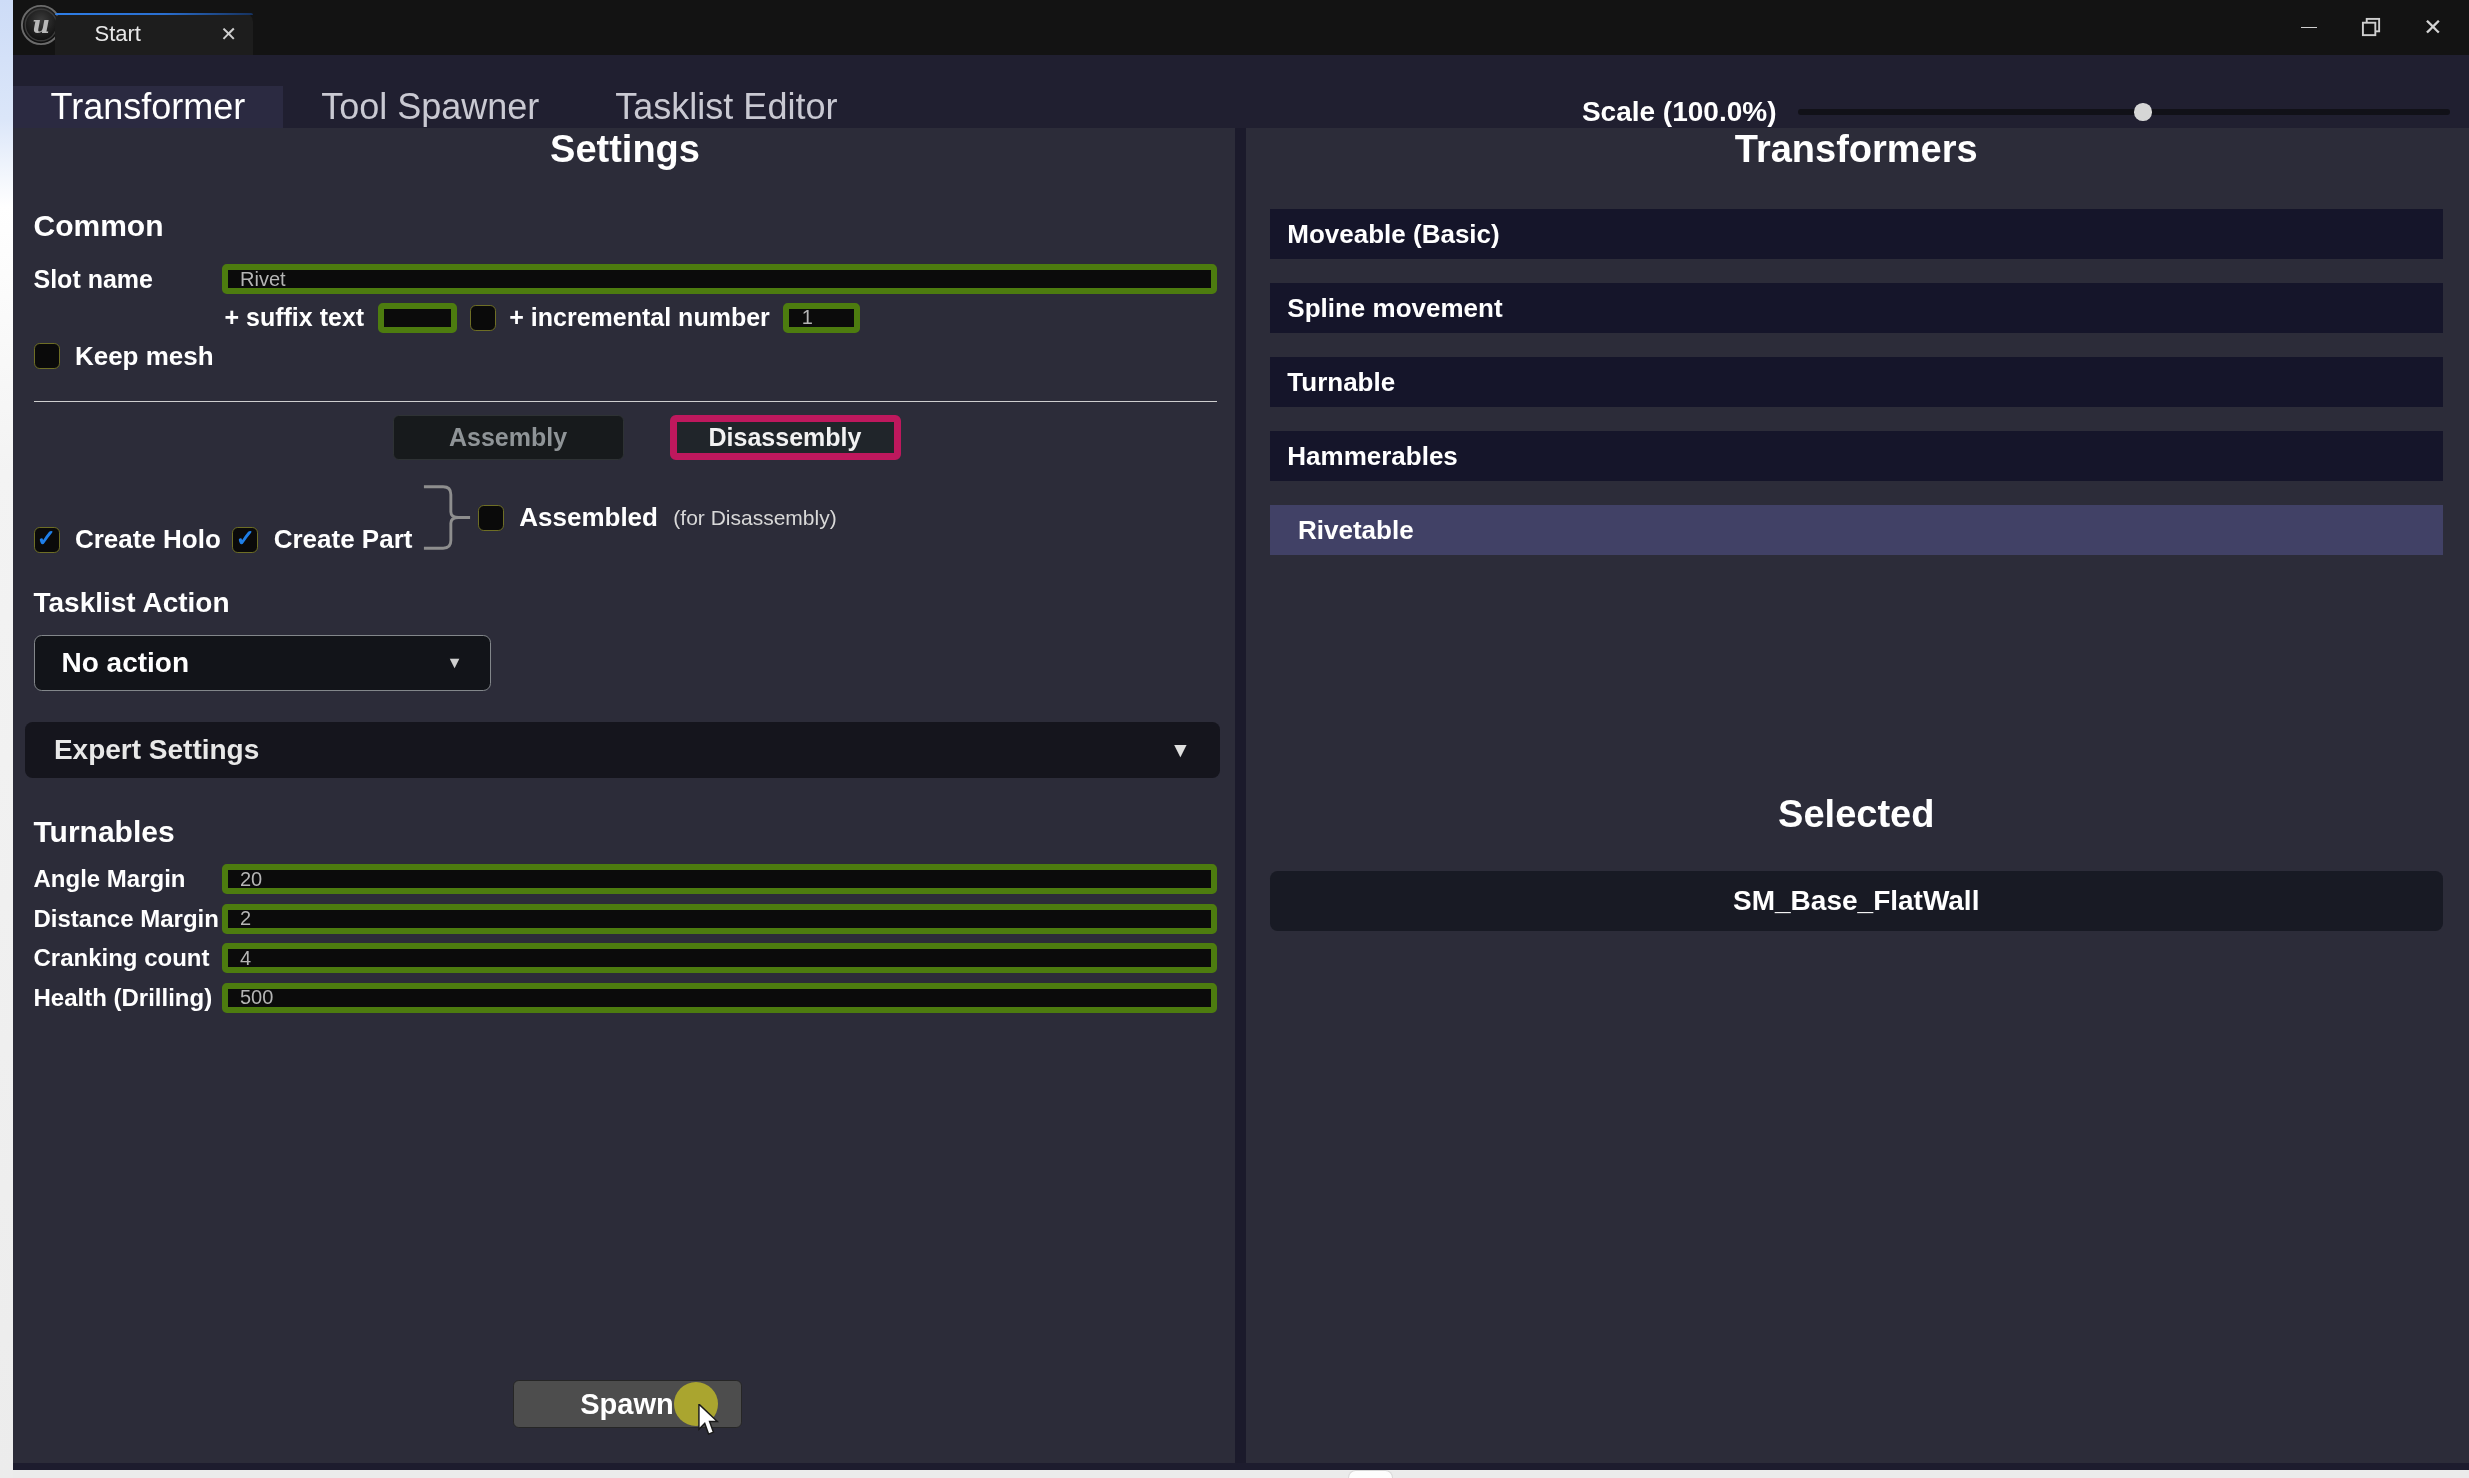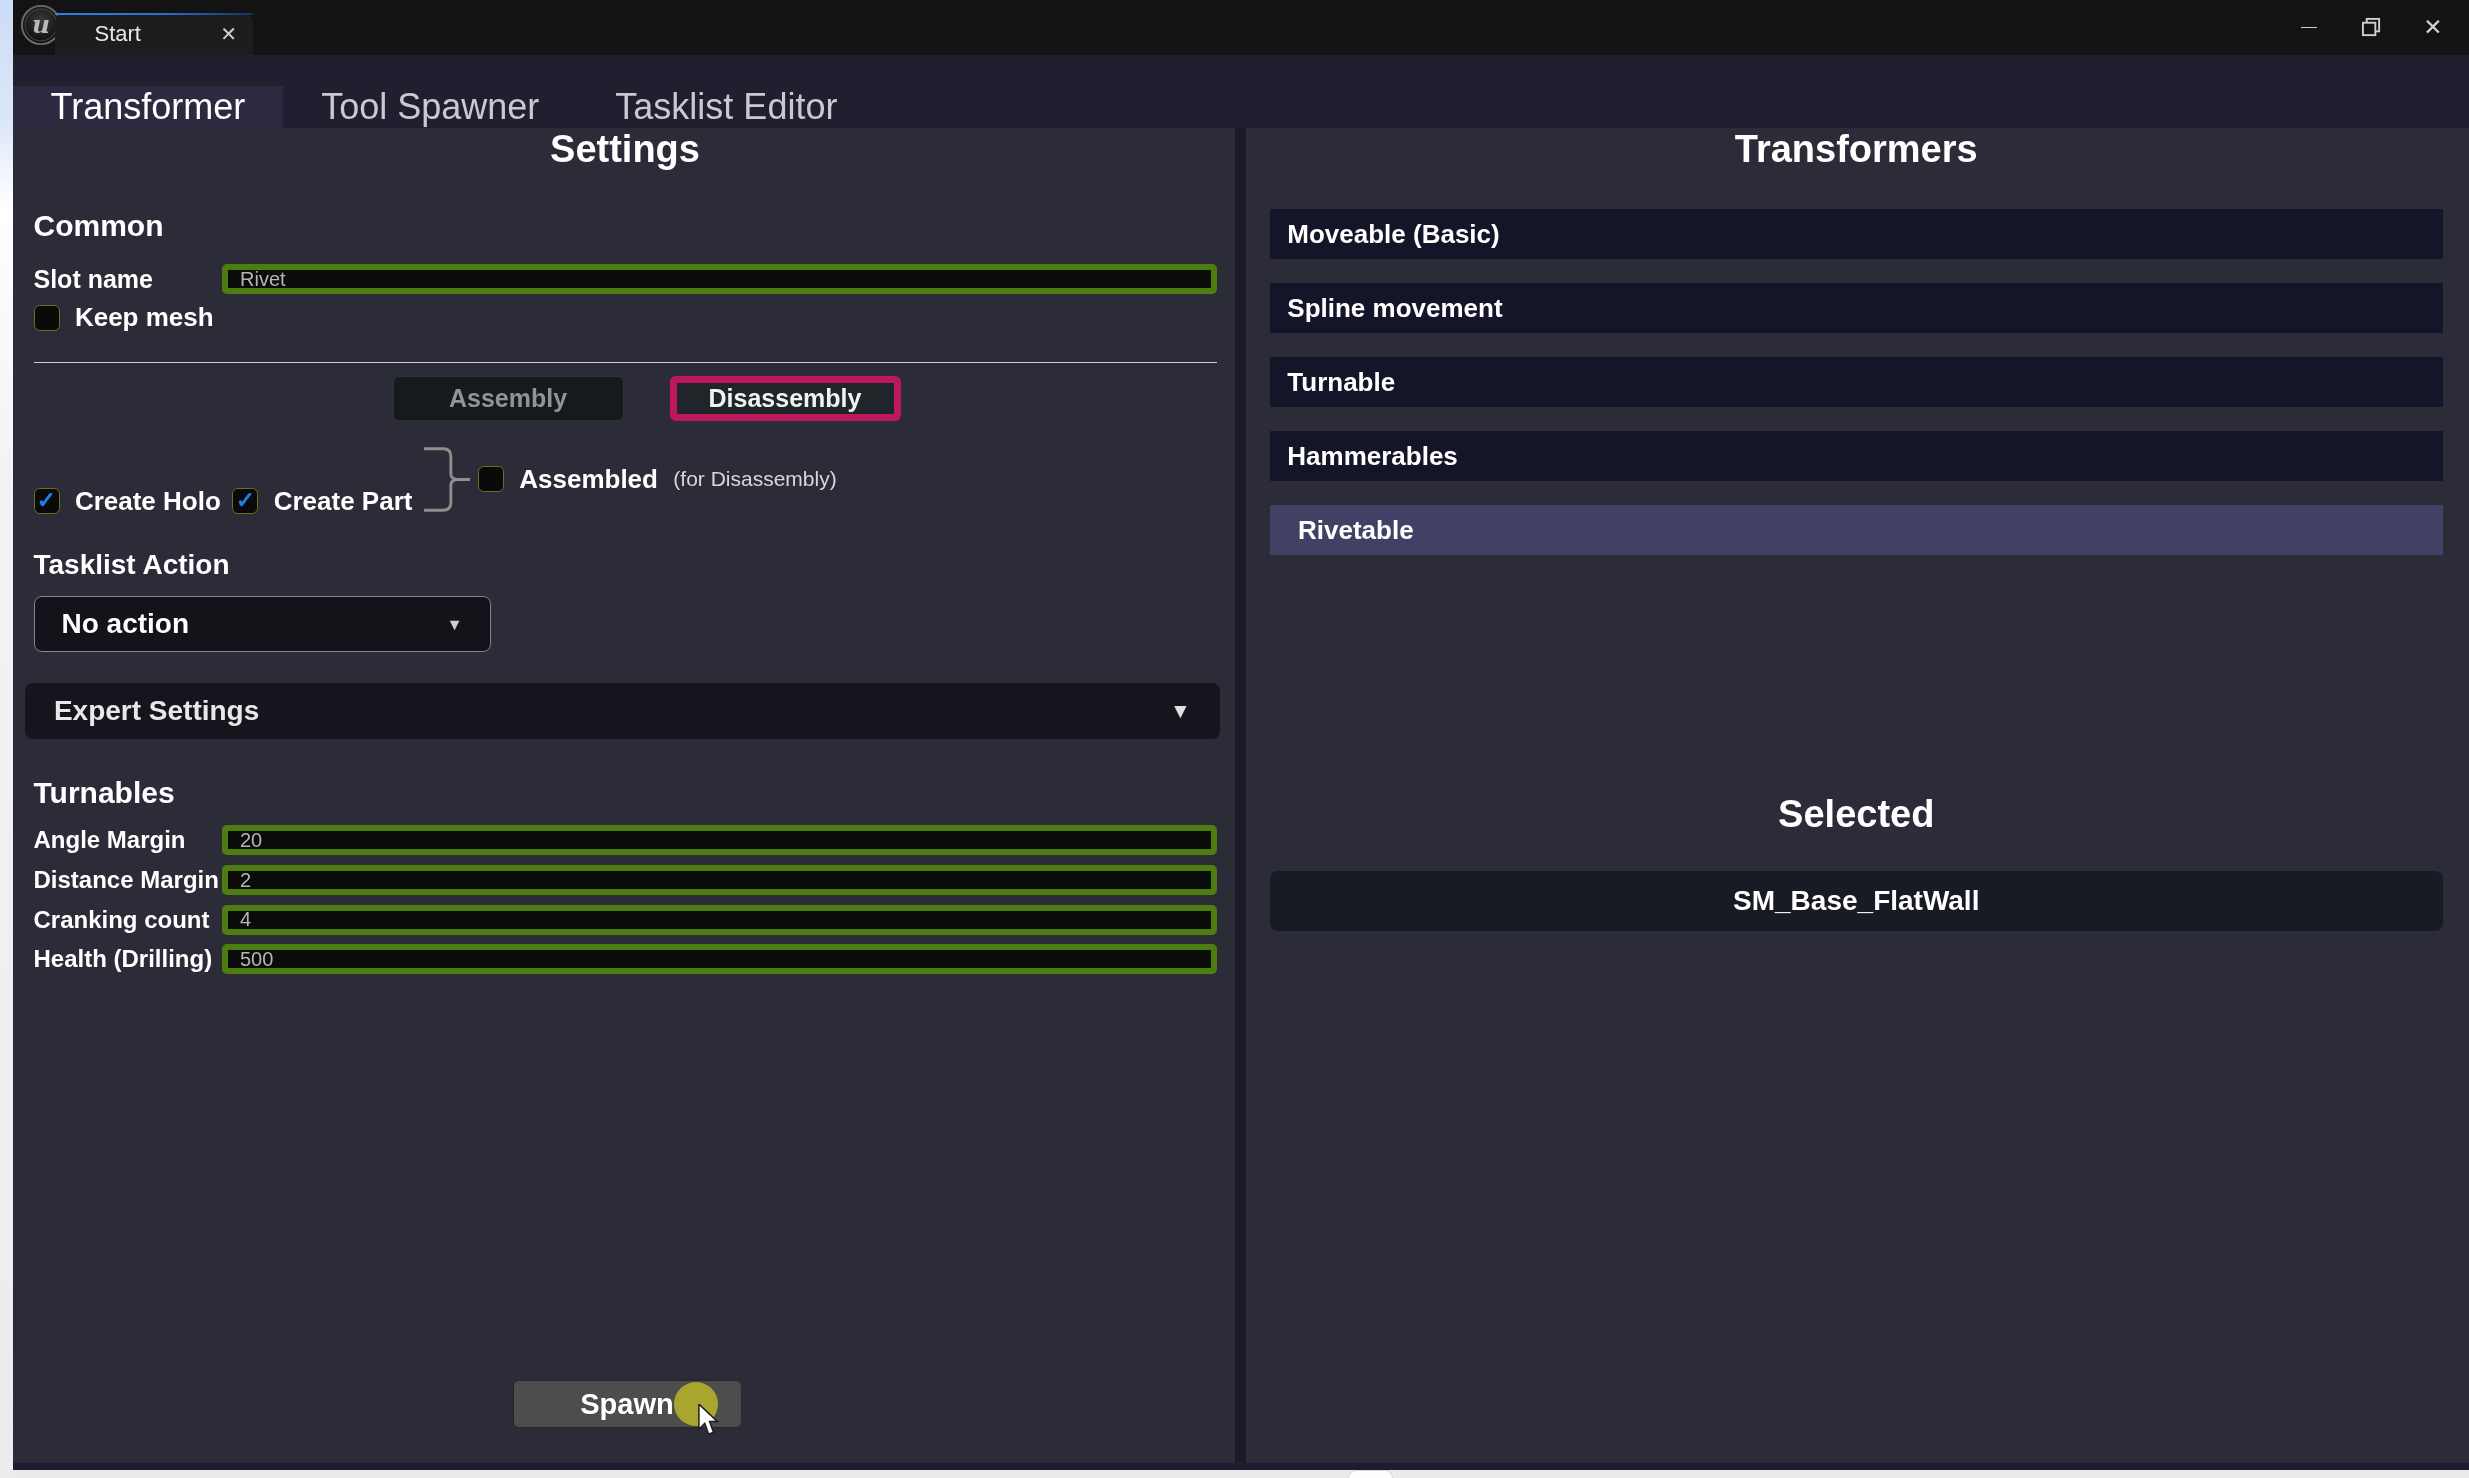--- a/index.html
+++ b/index.html
@@ -158,36 +158,54 @@
       <span class="win-btn">
           <span class="close-glyph">✕</span>
         </span>
     </div>
   </div>
 
   <div class="navbar">
     <div class="nav-item active">Transformer</div>
     <div class="nav-item">Tool Spawner</div>
     <div class="nav-item">Tasklist Editor</div>
+    <div class="nav-right">
+      <span class="scale-label">Scale (100.0%)</span>
+      <div class="slider">
+        <div class="slider-track"></div>
+        <div class="slider-thumb" style="left: 53%;"></div>
+      </div>
+    </div>
   </div>
 
   <div class="content">
 
     <div class="left-panel">
       <div class="panel-title">Settings</div>
 
       <div class="section-heading h-common">Common</div>
 
       <div class="slot-row">
         <span class="field-label">Slot name</span>
         <div class="text-input grow">
           <span>Rivet</span>
         </div>
       </div>
 
+      <div class="suffix-row">
+        <span class="inline-label">+ suffix text</span>
+        <div class="text-input small-input">
+          <span></span>
+        </div>
+        <span class="checkbox"></span>
+        <span class="inline-label">+ incremental number</span>
+        <div class="text-input tiny-input">
+          <span>1</span>
+        </div>
+      </div>
 
       <div class="keepmesh-row">
         <span class="checkbox"></span>
         <span class="cb-label">Keep mesh</span>
       </div>
 
       <div class="hr"></div>
 
       <div class="mode-row">
         <div class="mode-btn assembly-btn">Assembly</div>

